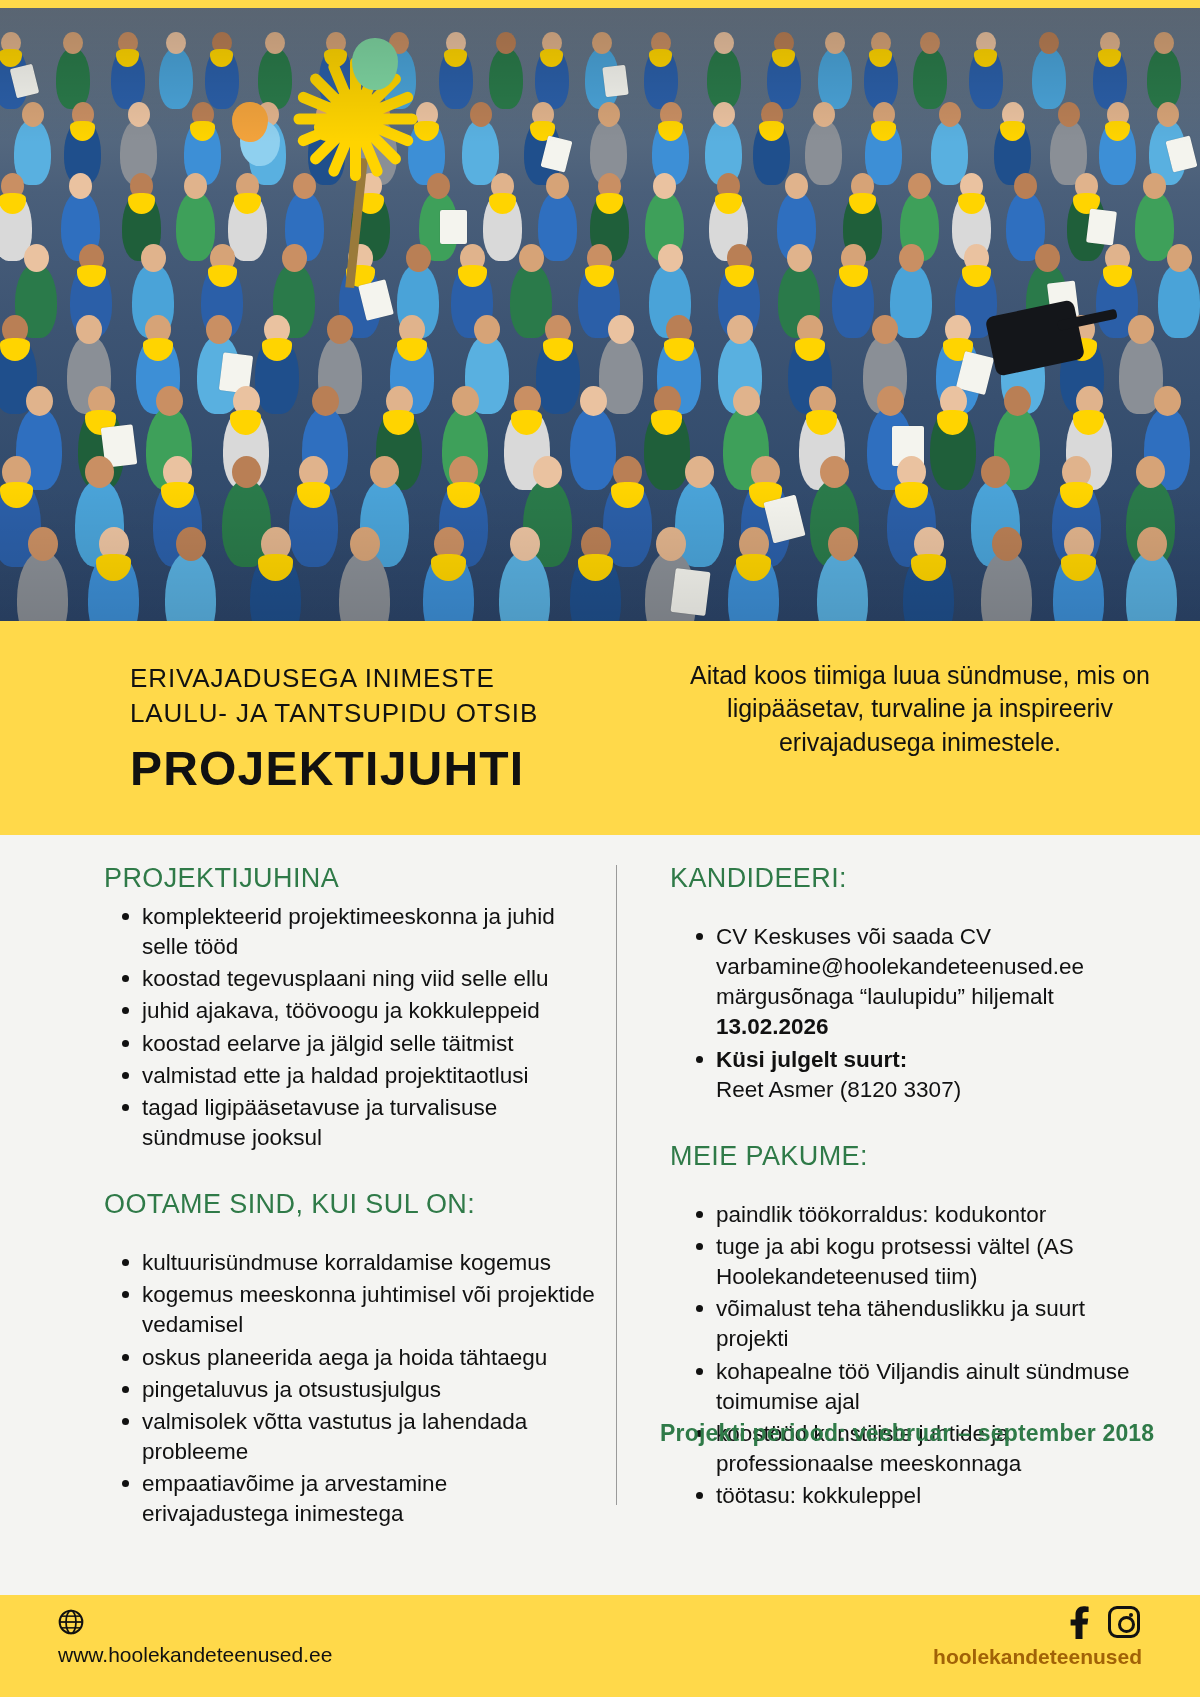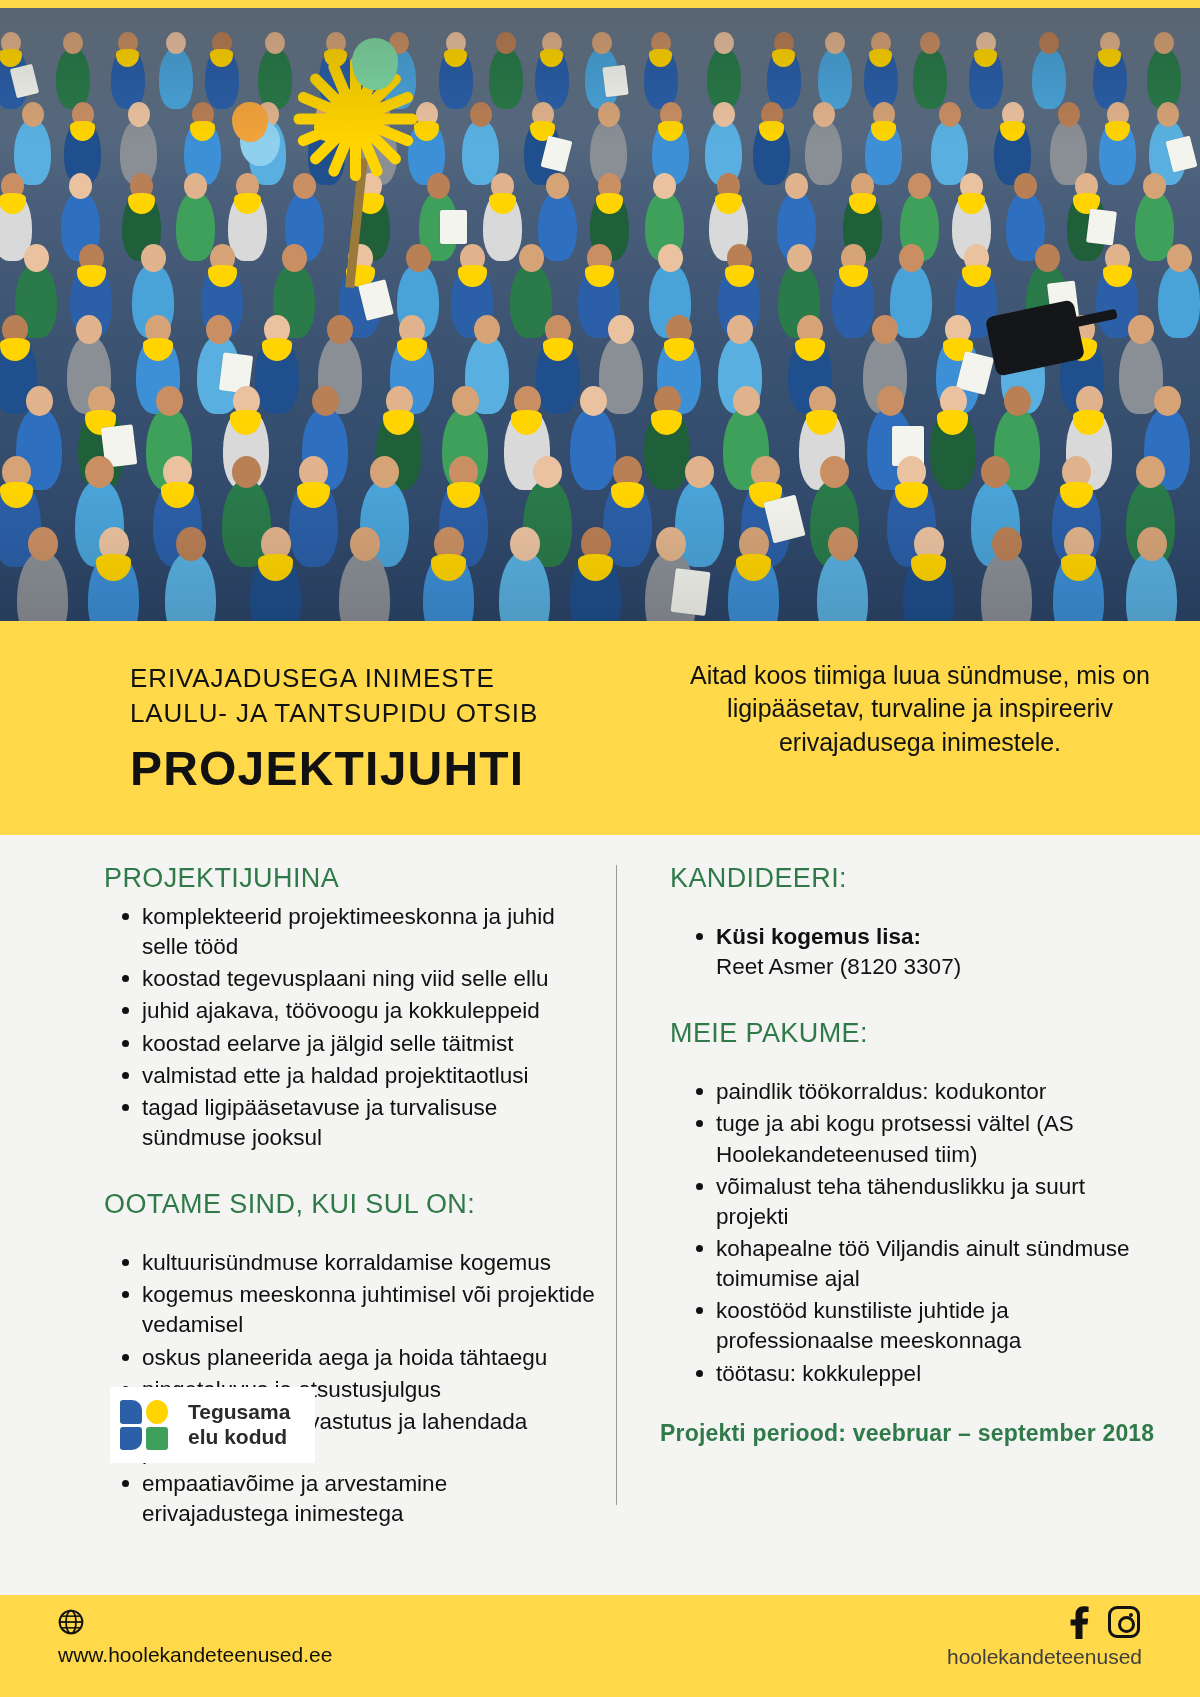--- a/index.html
+++ b/index.html
@@ -357,21 +357,22 @@
     right: 4px; top: 4px;
     width: 4px; height: 4px;
     border-radius: 50%;
     background: #111;
   }
   .social-handle {
     position: absolute;
     right: 58px;
     top: 50px;
     font-size: 21px;
-    color: #404040;
+    color: #a16207;
+    font-weight: bold;
   }
 </style>
 </head>
 <body>
 
 <div class="page">
 
   <div class="hero">
     <div class="hero-sky"></div>
     <div class="crowd" id="crowd">
@@ -814,49 +815,38 @@
         <li>pingetaluvus ja otsustusjulgus</li>
         <li>valmisolek võtta vastutus ja lahendada probleeme</li>
         <li>empaatiavõime ja arvestamine erivajadustega inimestega</li>
       </ul>
     </div>
 
     <div class="col-right">
       <div class="sec-head kand">KANDIDEERI:</div>
       <div class="gap-sm"></div>
       <ul class="items wide">
-        <li><span class="bold">Küsi kogemus lisa:</span><br><span>Reet Asmer  (8120 3307)</span></li>
+        <li><span>CV Keskuses või saada CV varbamine@hoolekandeteenused.ee märgusõnaga “laulupidu” hiljemalt </span><span class="bold">13.02.2026</span></li>
+        <li><span class="bold">Küsi julgelt suurt:</span><br><span>Reet Asmer  (8120 3307)</span></li>
       </ul>
 
       <div class="gap-md"></div>
 
       <div class="sec-head kand">MEIE PAKUME:</div>
       <div class="gap-sm"></div>
       <ul class="items wide">
         <li>paindlik töökorraldus: kodukontor</li>
         <li>tuge ja abi kogu protsessi vältel (AS Hoolekandeteenused tiim)</li>
         <li>võimalust teha tähenduslikku ja suurt projekti</li>
         <li>kohapealne töö Viljandis ainult sündmuse toimumise ajal</li>
         <li>koostööd kunstiliste juhtide ja professionaalse meeskonnaga</li>
         <li>töötasu: kokkuleppel</li>
       </ul>
     </div>
 
-    <div class="logo-box">
-      <div class="logo-mark">
-        <div class="m1"></div>
-          <div class="m2"></div>
-          <div class="m3"></div>
-          <div class="m4"></div>
-      </div>
-      <div class="logo-text">
-        <div>Tegusama</div>
-        <div>elu kodud</div>
-      </div>
-    </div>
 
     <div class="period">Projekti periood: veebruar – september 2018</div>
   </div>
 
   <div class="footer">
     <svg class="globe" viewBox="0 0 24 24">
       <circle cx="12" cy="12" r="10.5" fill="none" stroke="#111" stroke-width="1.8"></circle>
       <ellipse cx="12" cy="12" rx="4.6" ry="10.5" fill="none" stroke="#111" stroke-width="1.6"></ellipse>
       <line x1="1.6" y1="12" x2="22.4" y2="12" stroke="#111" stroke-width="1.6"></line>
       <line x1="3.4" y1="6.6" x2="20.6" y2="6.6" stroke="#111" stroke-width="1.4"></line>

